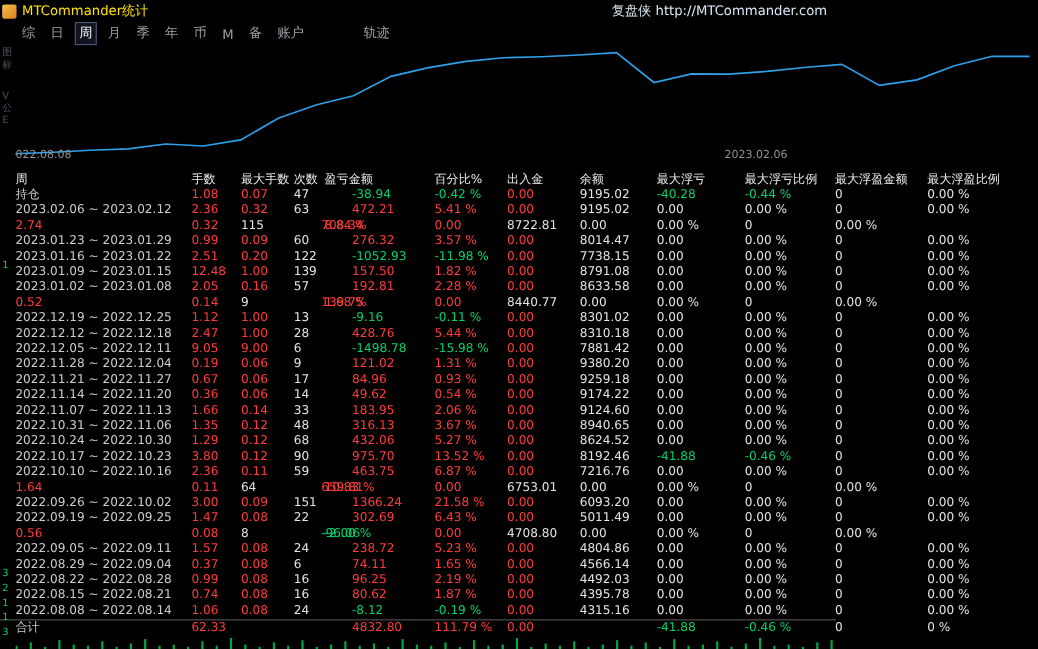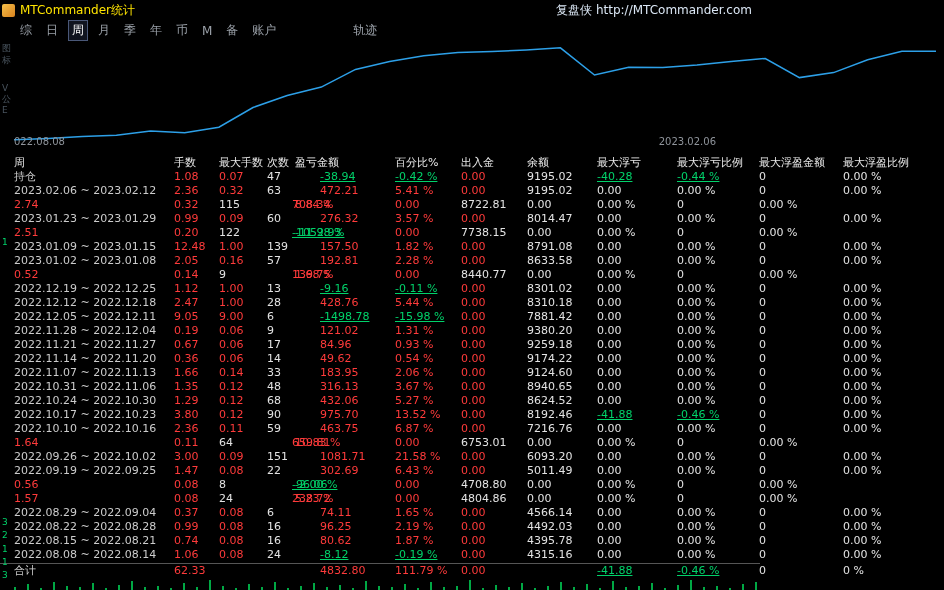--- a/index.html
+++ b/index.html
@@ -12,40 +12,40 @@
   .app-icon{width:13px;height:13px;background:linear-gradient(135deg,#f5c04a,#d9821e);
     border-radius:2px;margin-right:5px;flex:0 0 auto;}
   .title{color:var(--yellow,#ffe400);font-size:12px;}
   .brand{margin-left:auto;color:#dbe7f5;font-size:12px;cursor:pointer;}
 
   
   .menubar{height:21px;display:flex;align-items:center;padding-left:16px;gap:6px;
     font-size:12px;color:#9aa0a8;}
   .menu-item{padding:1px 3px;cursor:default;border:1px solid transparent;}
   .menu-item.active{color:#ffffff;border:1px solid #4a5878;background:#10141f;}
-  .menu-item.gap{margin-left:63px;}
+  .menu-item.gap{margin-left:40px;}
 
   
   .chart{position:relative;height:107px;}
   .chart svg{display:block;}
   .xlabel{position:absolute;bottom:1px;font-size:10px;color:#8f949b;}
   .xl-left{left:14px;}
   .xl-right{right:44px;}
 
   
   .table{padding-top:8px;font-size:11px;}
   .trow{display:grid;
     grid-template-columns:160px 45px 48px 28px 100px 66px 66px 70px 80px 82px 84px 101px;
     padding-left:14px;height:14px;line-height:14px;white-space:nowrap;}
   .trow.header{color:#e8e8e8;}
   .trow.total{border-top:1px solid #555;margin-top:1px;}
   .cell{overflow:visible;}
   .cell.pnl-val{padding-left:25px;}
   .c-red{color:var(--red,#ff3b3b);}
-  .c-green{color:var(--green,#00d26a);text-decoration:underline;}
+  .c-green{color:var(--green,#00d26a);}
   .c-plain{color:#e3e3e3;}
   .c-date{color:#cccccc;}
   .c-head{color:#eaeaea;}
 
   
   .tickbar{position:absolute;left:14px;right:2px;bottom:0;height:12px;
     display:flex;align-items:flex-end;gap:11px;overflow:hidden;}
   .tick{width:2px;background:var(--tickgreen,#00a844);flex:0 0 auto;}
 
   
@@ -151,20 +151,21 @@
         <span class="cell c-red pnl-val">276.32</span>
         <span class="cell c-red">3.57 %</span>
         <span class="cell c-red">0.00</span>
         <span class="cell c-plain">8014.47</span>
         <span class="cell c-plain">0.00</span>
         <span class="cell c-plain">0.00 %</span>
         <span class="cell c-plain">0</span>
         <span class="cell c-plain">0.00 %</span>
       </div>
       <div class="trow row">
+        <span class="cell c-date">2023.01.16 ~ 2023.01.22</span>
         <span class="cell c-red">2.51</span>
         <span class="cell c-red">0.20</span>
         <span class="cell c-plain">122</span>
         <span class="cell c-green pnl-val">-1052.93</span>
         <span class="cell c-green">-11.98 %</span>
         <span class="cell c-red">0.00</span>
         <span class="cell c-plain">7738.15</span>
         <span class="cell c-plain">0.00</span>
         <span class="cell c-plain">0.00 %</span>
         <span class="cell c-plain">0</span>
@@ -376,21 +377,21 @@
         <span class="cell c-plain">0.00</span>
         <span class="cell c-plain">0.00 %</span>
         <span class="cell c-plain">0</span>
         <span class="cell c-plain">0.00 %</span>
       </div>
       <div class="trow row">
         <span class="cell c-date">2022.09.26 ~ 2022.10.02</span>
         <span class="cell c-red">3.00</span>
         <span class="cell c-red">0.09</span>
         <span class="cell c-plain">151</span>
-        <span class="cell c-red pnl-val">1081.71</span>
+        <span class="cell c-red pnl-val">1366.24</span>
         <span class="cell c-red">21.58 %</span>
         <span class="cell c-red">0.00</span>
         <span class="cell c-plain">6093.20</span>
         <span class="cell c-plain">0.00</span>
         <span class="cell c-plain">0.00 %</span>
         <span class="cell c-plain">0</span>
         <span class="cell c-plain">0.00 %</span>
       </div>
       <div class="trow row">
         <span class="cell c-date">2022.09.19 ~ 2022.09.25</span>
@@ -413,20 +414,21 @@
         <span class="cell c-green pnl-val">-96.06</span>
         <span class="cell c-green">-2.00 %</span>
         <span class="cell c-red">0.00</span>
         <span class="cell c-plain">4708.80</span>
         <span class="cell c-plain">0.00</span>
         <span class="cell c-plain">0.00 %</span>
         <span class="cell c-plain">0</span>
         <span class="cell c-plain">0.00 %</span>
       </div>
       <div class="trow row">
+        <span class="cell c-date">2022.09.05 ~ 2022.09.11</span>
         <span class="cell c-red">1.57</span>
         <span class="cell c-red">0.08</span>
         <span class="cell c-plain">24</span>
         <span class="cell c-red pnl-val">238.72</span>
         <span class="cell c-red">5.23 %</span>
         <span class="cell c-red">0.00</span>
         <span class="cell c-plain">4804.86</span>
         <span class="cell c-plain">0.00</span>
         <span class="cell c-plain">0.00 %</span>
         <span class="cell c-plain">0</span>

